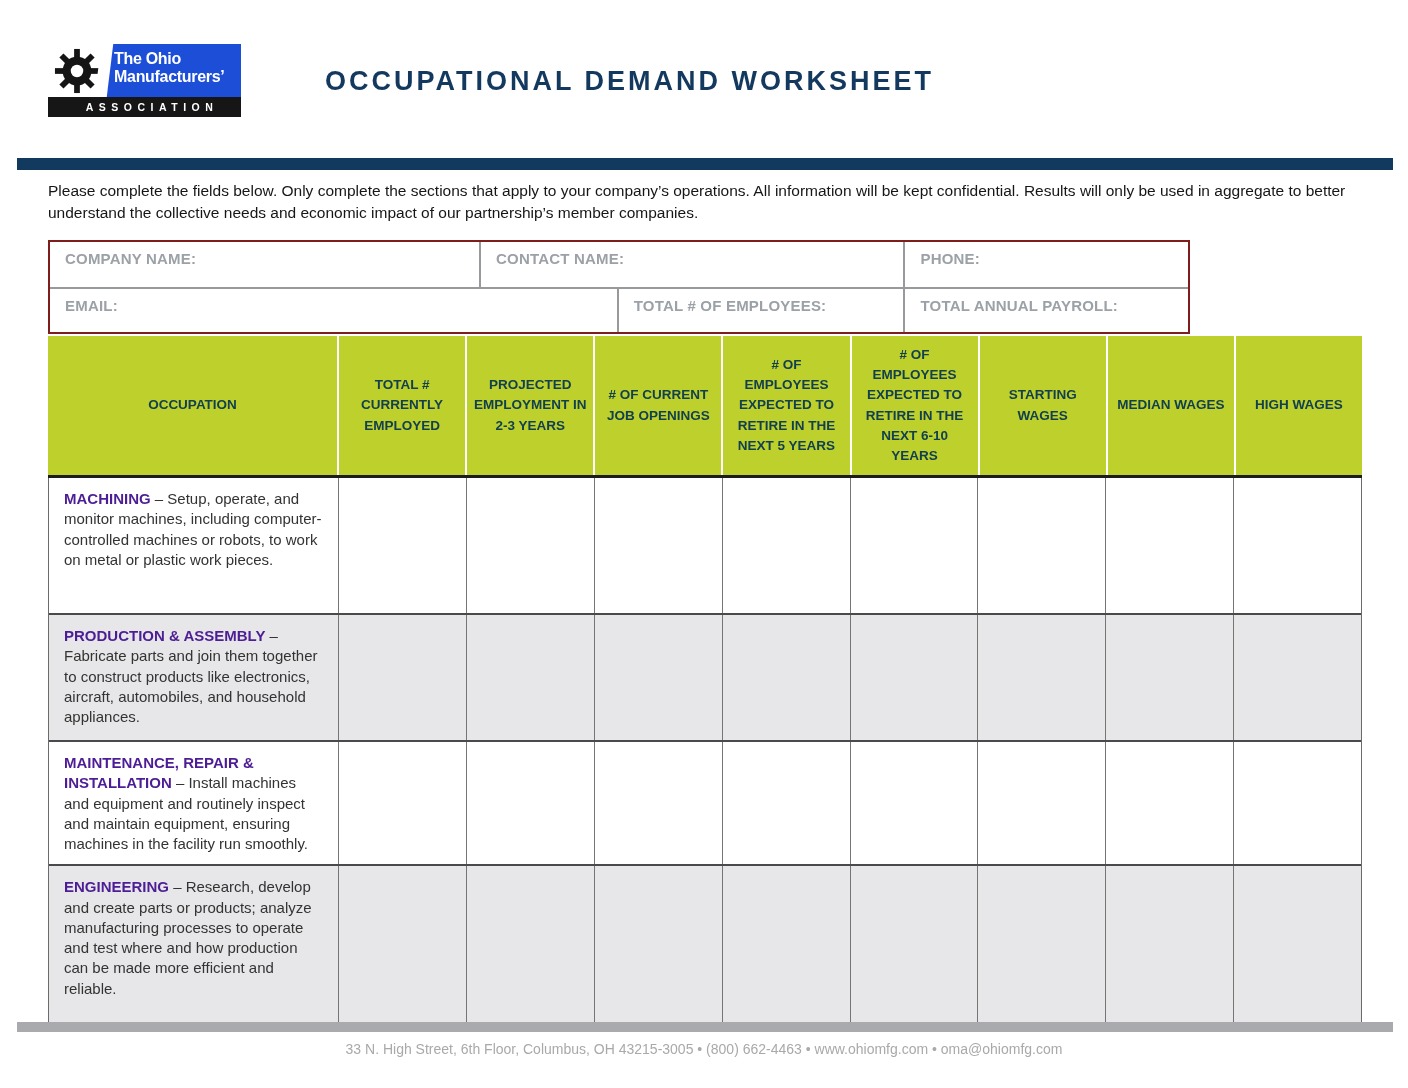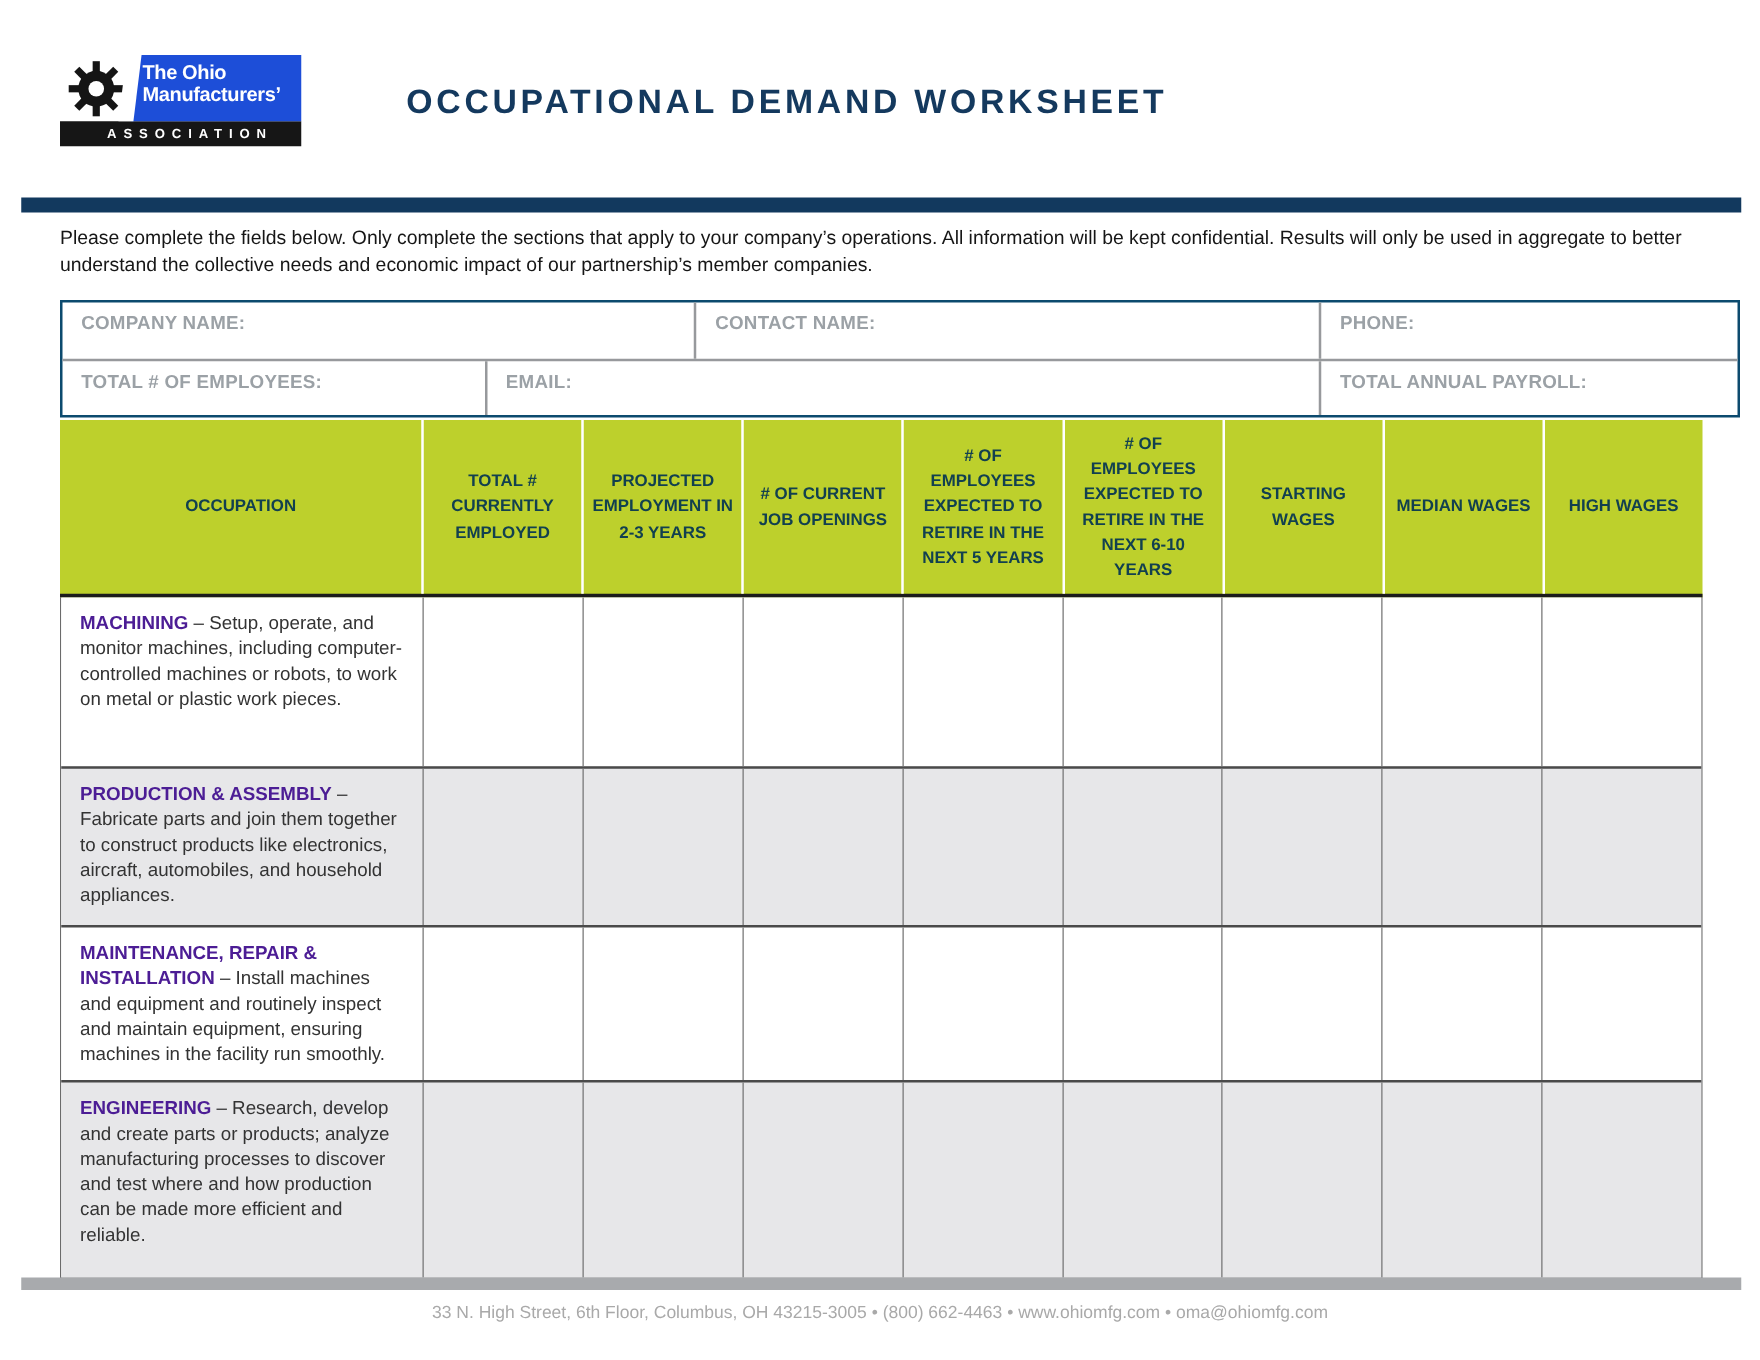--- a/index.html
+++ b/index.html
@@ -28,21 +28,21 @@
 
   
   .title {
     position:absolute; left:325px; top:66px; font-size:27px; font-weight:bold;
     letter-spacing:3px; color:#14395e; white-space:nowrap;
   }
   .navy-bar { position:absolute; left:17px; top:158px; width:1376px; height:12px; background:#12395e; }
   .intro { position:absolute; left:48px; top:180px; width:1306px; font-size:15.5px; line-height:1.45; color:#161616; }
 
   
-  .contact-form { position:absolute; left:48px; top:240px; width:1344px; border:2px solid #0c4a6e; box-sizing:border-box; }
+  .contact-form { position:absolute; left:48px; top:240px; width:1142px; border:2px solid #7f1d1d; box-sizing:border-box; }
   .cf-row { display:flex; height:45px; box-sizing:border-box; }
   .cf-row + .cf-row { border-top:2px solid #97999c; }
   .cf-cell { box-sizing:border-box; }
   .cf-cell + .cf-cell { border-left:2px solid #97999c; }
   .cf-label { color:#9ba1a6; font-weight:bold; font-size:15px; padding:8px 0 0 15px; letter-spacing:0.2px; }
   .w-cf-a1 { width:37.7%; } .w-cf-a2 { width:37.3%; } .w-cf-a3 { width:25%; }
   .w-cf-b1 { width:49.8%; } .w-cf-b2 { width:25.2%; } .w-cf-b3 { width:25%; }
 
   
   .demand-table { position:absolute; left:48px; top:336px; width:1314px; }
@@ -114,25 +114,25 @@
         <div class="cf-label">COMPANY NAME:</div>
       </div>
       <div class="cf-cell w-cf-a2">
         <div class="cf-label">CONTACT NAME:</div>
       </div>
       <div class="cf-cell w-cf-a3">
         <div class="cf-label">PHONE:</div>
       </div>
     </div>
     <div class="cf-row">
+      <div class="cf-cell w-cf-b1">
+        <div class="cf-label">EMAIL:</div>
+      </div>
       <div class="cf-cell w-cf-b2">
         <div class="cf-label">TOTAL # OF EMPLOYEES:</div>
-      </div>
-      <div class="cf-cell w-cf-b1">
-        <div class="cf-label">EMAIL:</div>
       </div>
       <div class="cf-cell w-cf-b3">
         <div class="cf-label">TOTAL ANNUAL PAYROLL:</div>
       </div>
     </div>
   </div>
 
   <div class="demand-table">
 
     <div class="dt-header">
@@ -190,21 +190,21 @@
         <div class="dt-cell dt-input"></div>
         <div class="dt-cell dt-input"></div>
         <div class="dt-cell dt-input"></div>
         <div class="dt-cell dt-input"></div>
         <div class="dt-cell dt-input"></div>
       </div>
 
       <div class="dt-row alt h-r4">
         <div class="dt-cell dt-occ">
           <span class="term">ENGINEERING</span>
-          <span>– Research, develop and create parts or products; analyze manufacturing processes to discover and test where and how production can be made more efficient and reliable.</span>
+          <span>– Research, develop and create parts or products; analyze manufacturing processes to operate and test where and how production can be made more efficient and reliable.</span>
         </div>
         <div class="dt-cell dt-input"></div>
         <div class="dt-cell dt-input"></div>
         <div class="dt-cell dt-input"></div>
         <div class="dt-cell dt-input"></div>
         <div class="dt-cell dt-input"></div>
         <div class="dt-cell dt-input"></div>
         <div class="dt-cell dt-input"></div>
         <div class="dt-cell dt-input"></div>
       </div>

